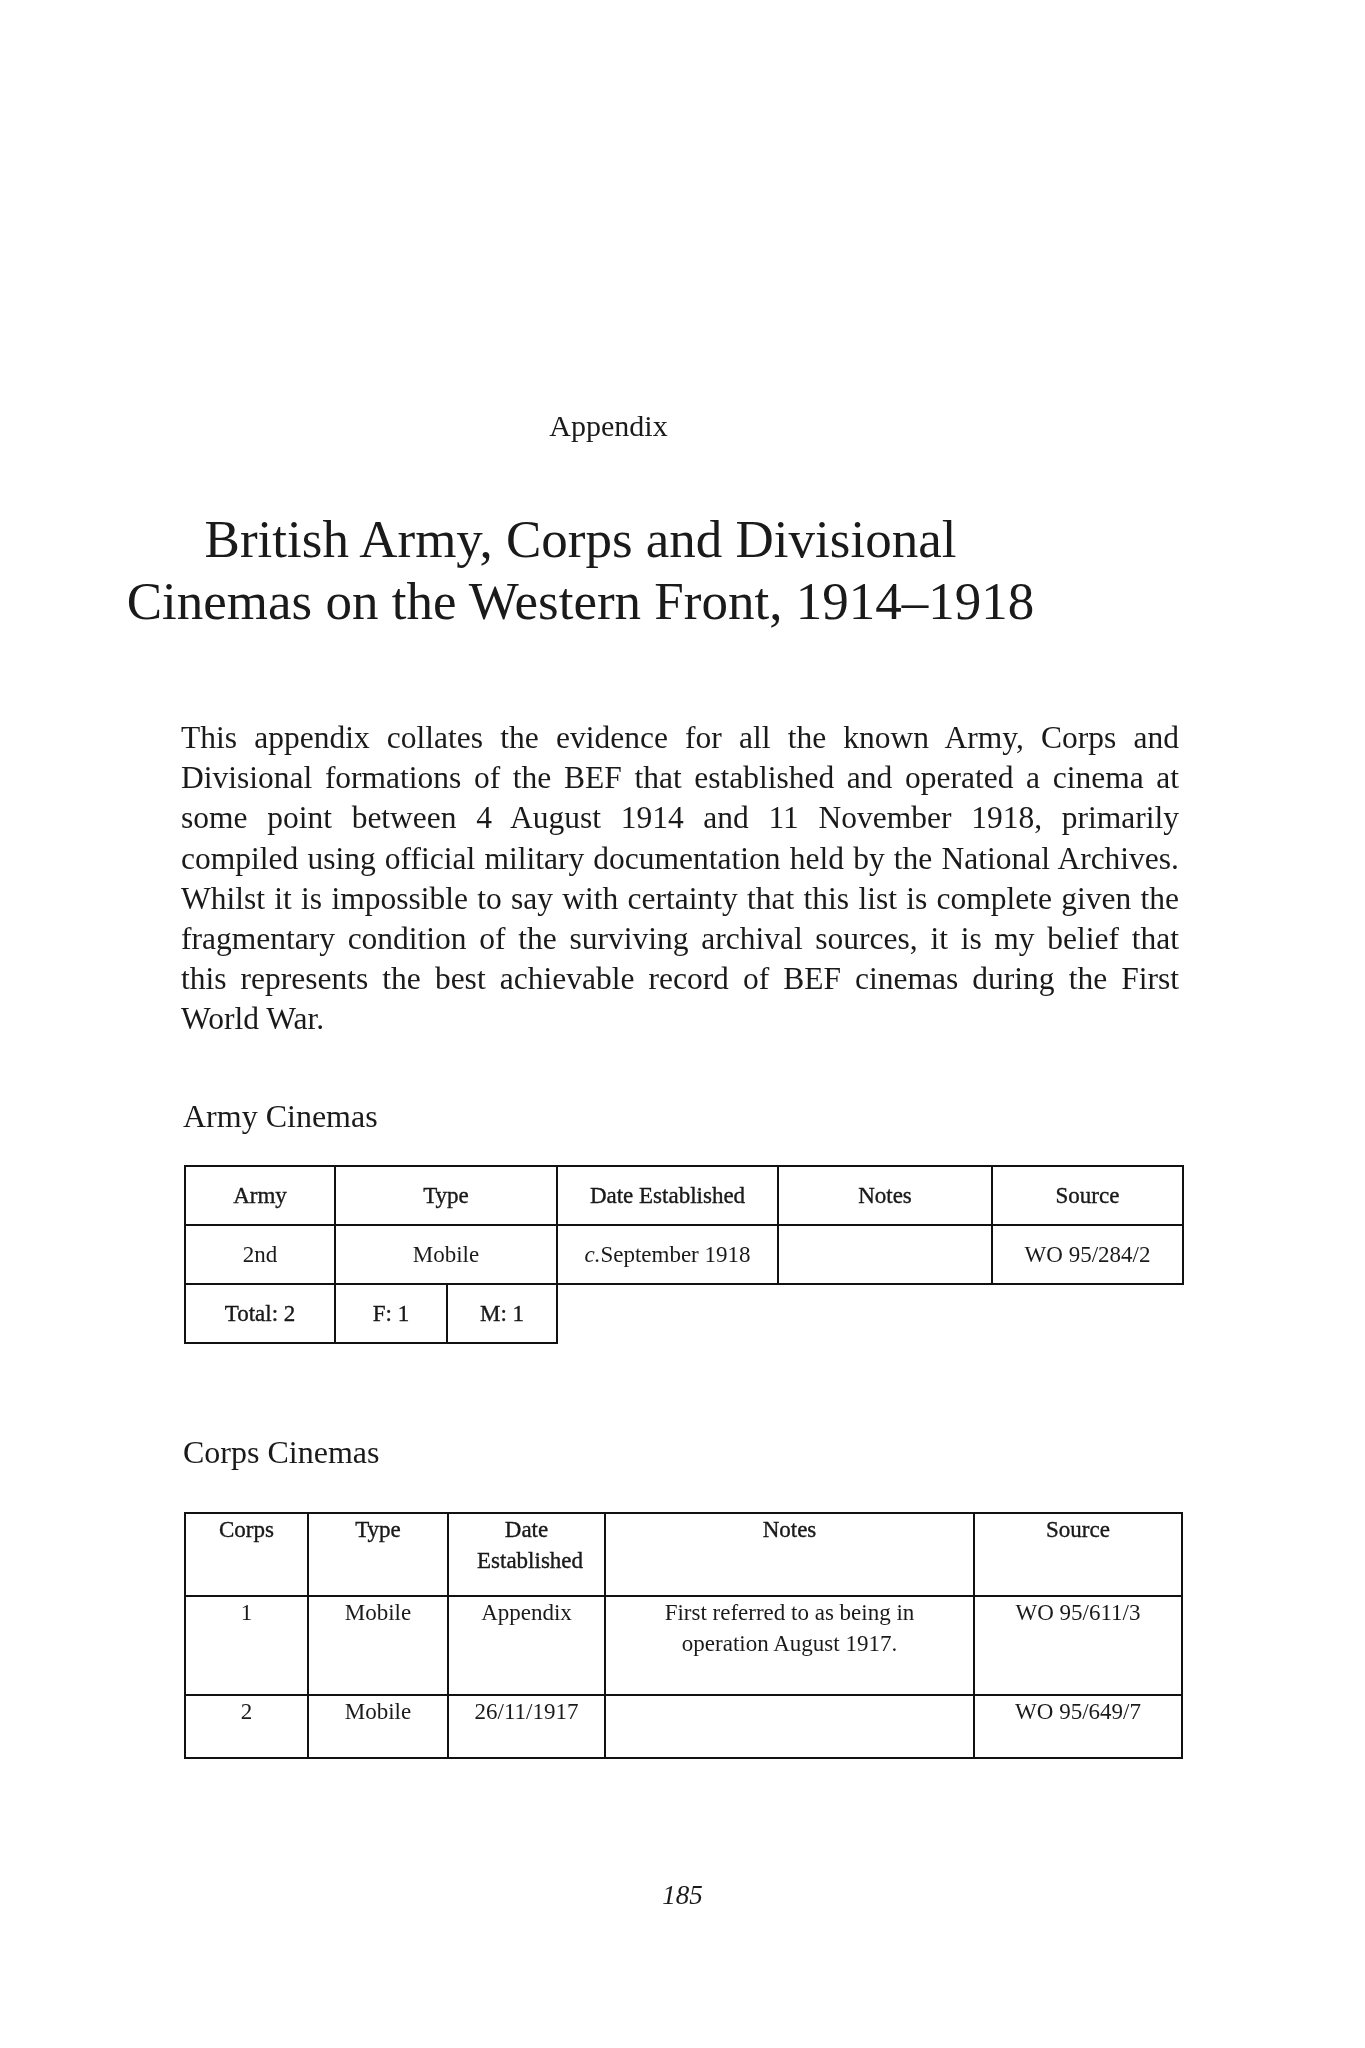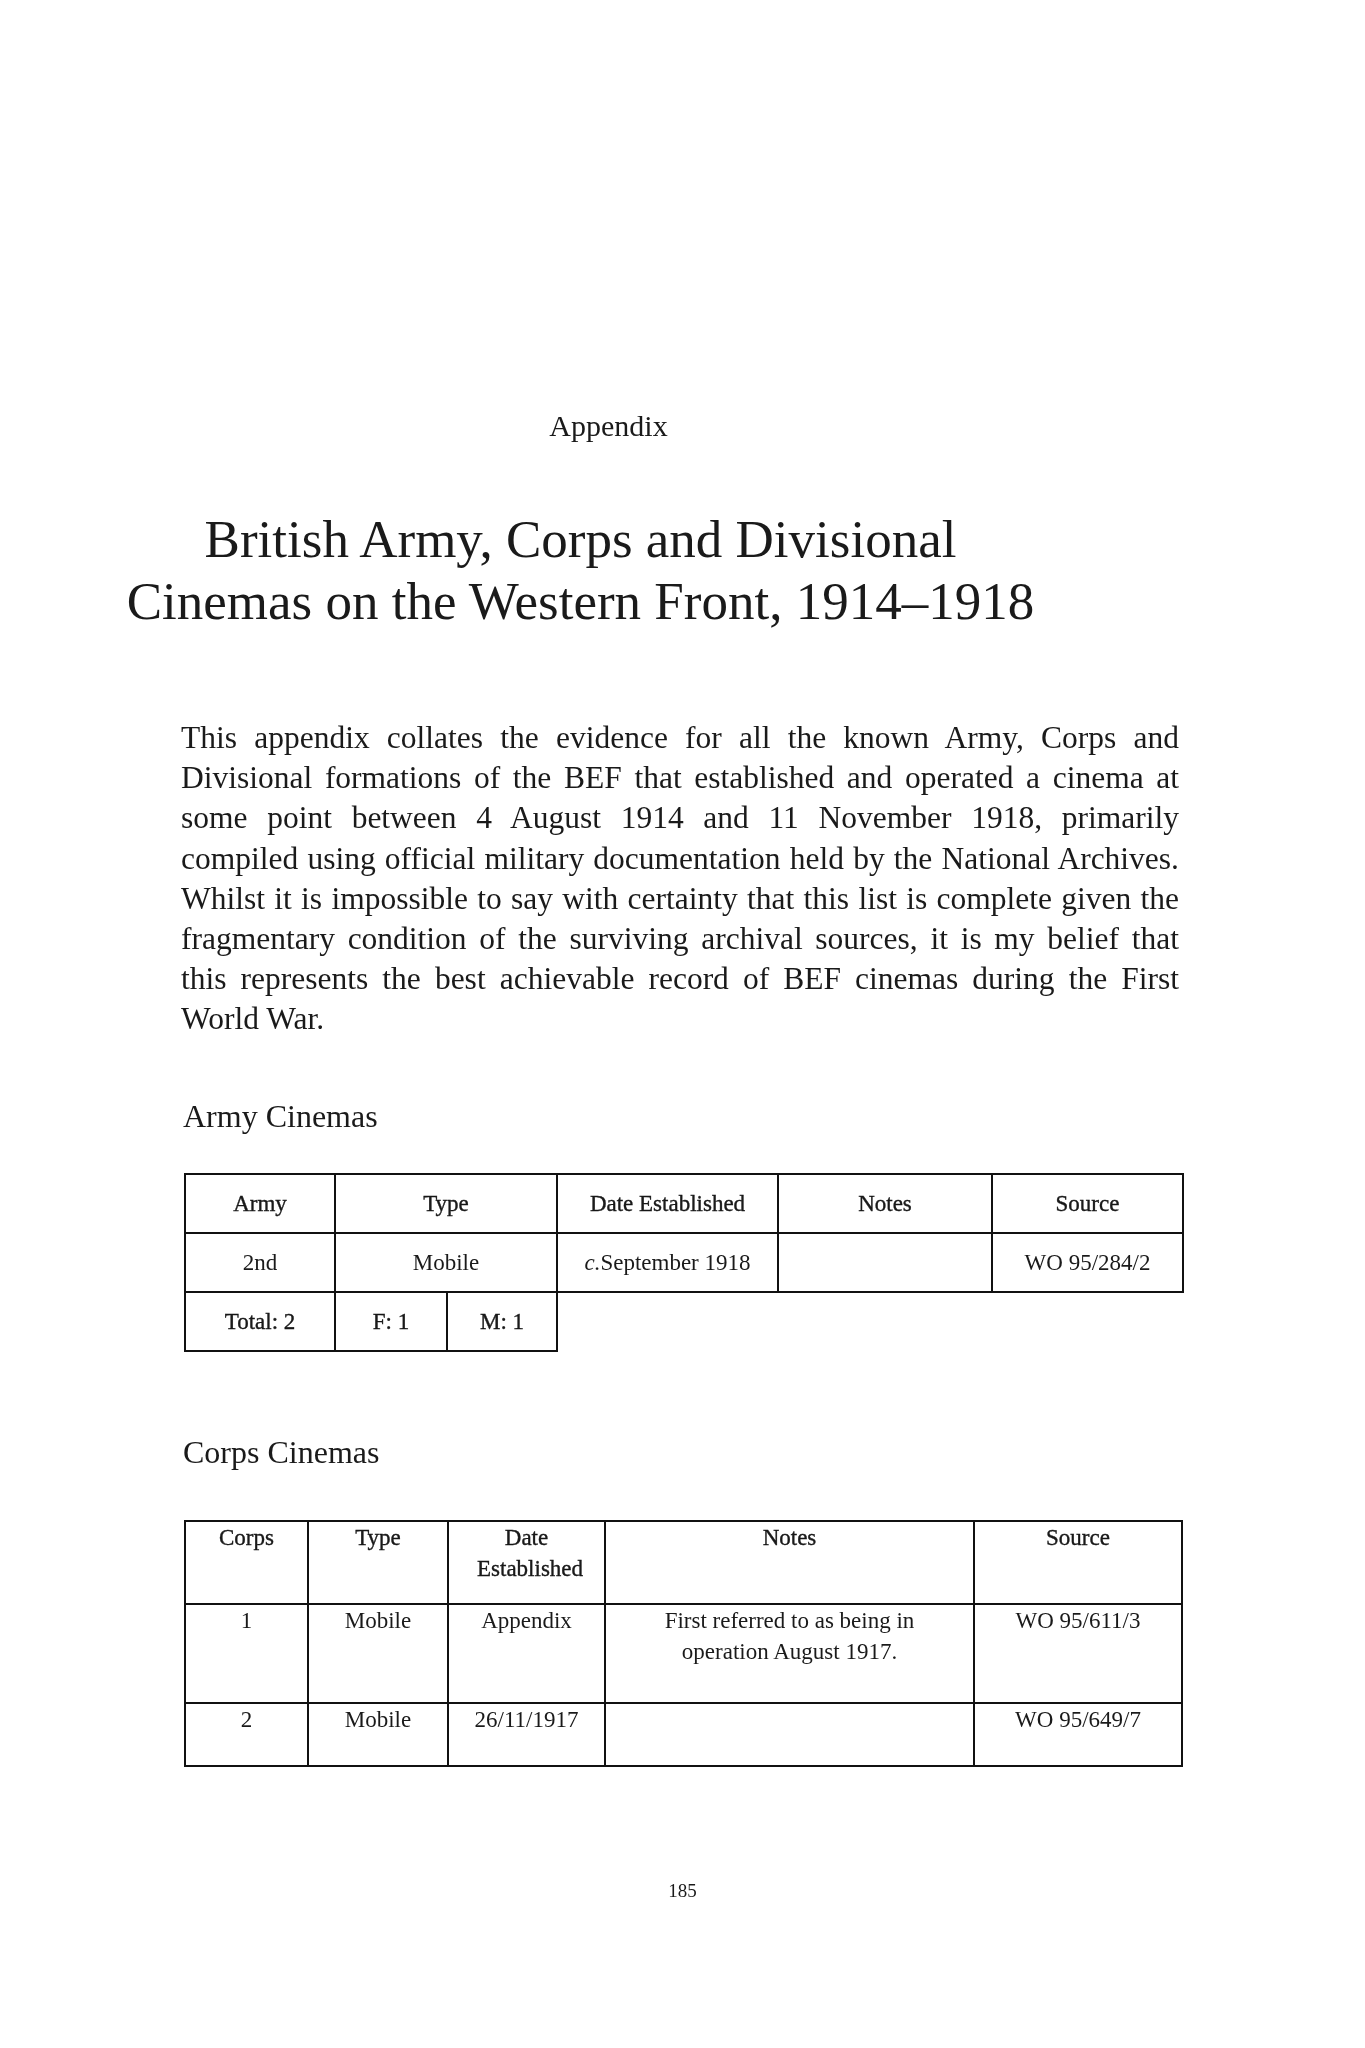--- a/index.html
+++ b/index.html
@@ -7,27 +7,27 @@
          font-family: "Liberation Serif", "DejaVu Serif", serif; color: #1a1a1a; }
   .abs { position: absolute; }
   .appendix-label { left: 0; width: 1217px; top: 398px; text-align: center;
                     font-size: 30px; line-height: 56px; }
   .title { left: 0; width: 1161px; top: 508px; text-align: center;
            font-size: 53px; line-height: 62px; }
   .title span { display: block; }
   .intro { left: 181px; width: 998px; top: 718px; font-size: 31.5px; line-height: 40.2px;
            text-align: justify; text-align-last: left; }
   .section-heading { left: 183px; font-size: 32px; line-height: 40px; }
-  table.grid { position: absolute; border-collapse: collapse; table-layout: fixed; font-size: 23px; margin-top: 8px; }
+  table.grid { position: absolute; border-collapse: collapse; table-layout: fixed; font-size: 23px; }
   table.grid td { border: 2.5px solid #111; text-align: center; padding: 0 6px; }
   .bold { -webkit-text-stroke: 0.35px #111; }
   .army-table td { height: 57px; vertical-align: middle; }
   .corps-table td { vertical-align: top; padding-top: 14px; line-height: 31px; }
   .noborder { border: none !important; }
-  .page-number { left: 0; width: 1365px; top: 1880px; text-align: center; font-size: 19px; }
+  .page-number { left: 0; width: 1365px; top: 1880px; text-align: center; font-size: 27px; font-style: italic; }
   em { font-style: italic; }
 </style>
 </head>
 <body>
 
 <div class="abs appendix-label">Appendix</div>
 
 <div class="abs title">
   <span>British Army, Corps and Divisional</span>
   <span>Cinemas on the Western Front, 1914–1918</span>

